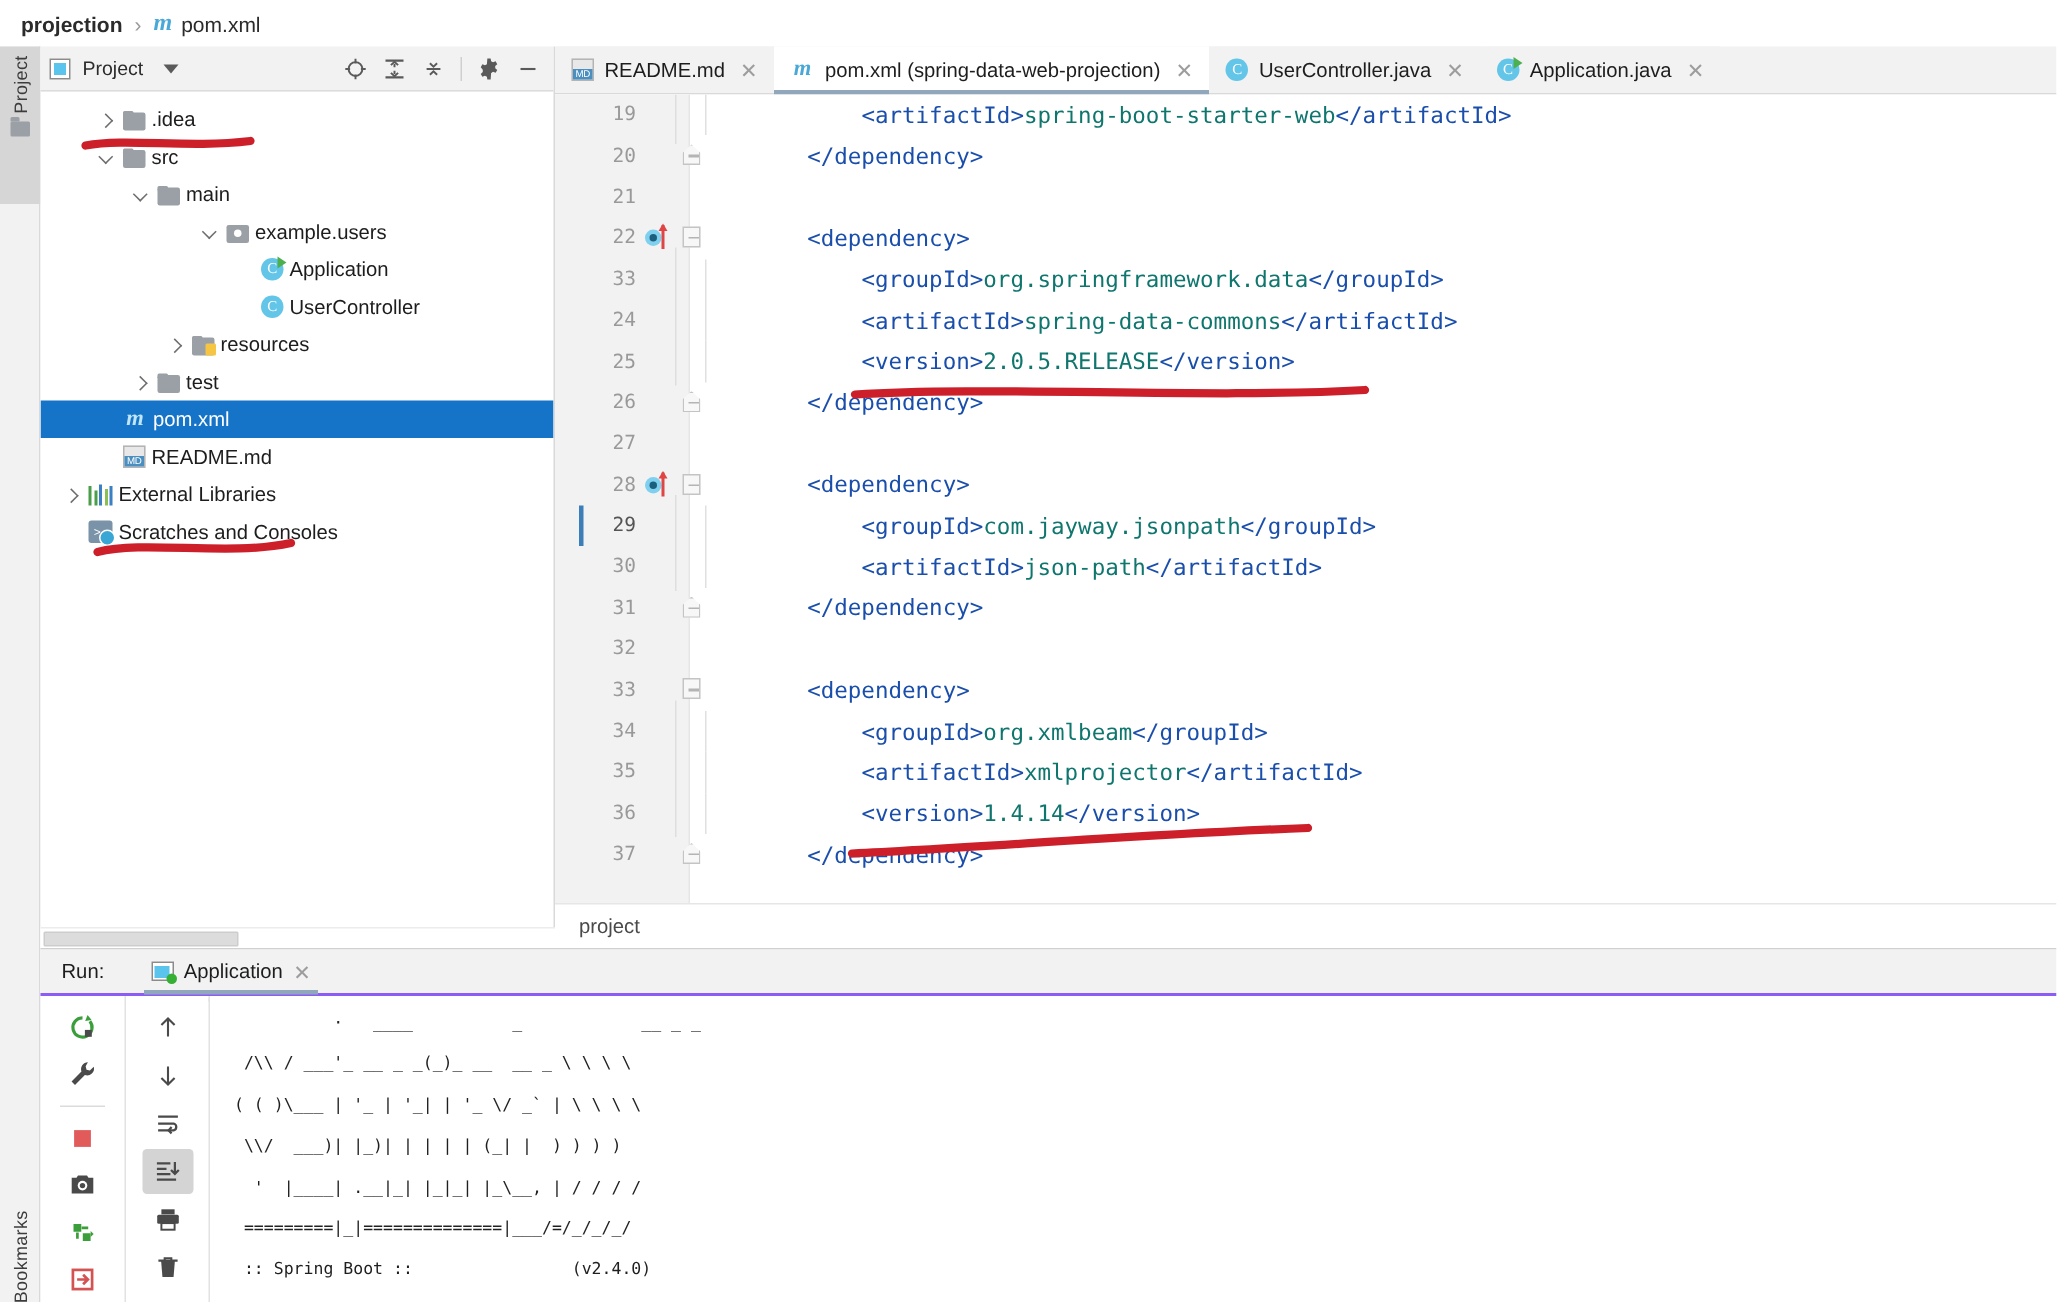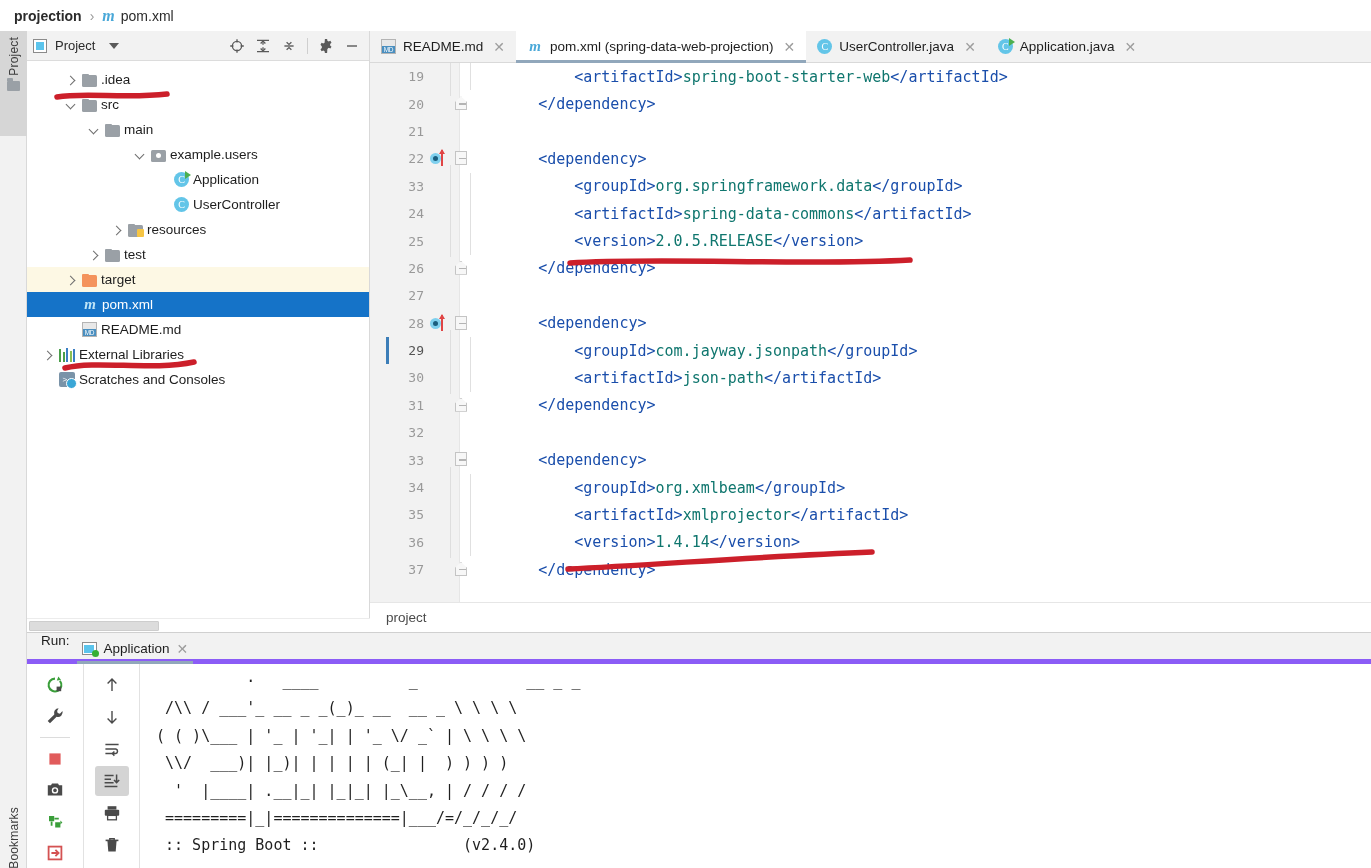--- a/index.html
+++ b/index.html
@@ -287,22 +287,22 @@
     display: flex; align-items: center; padding-left: 16px;
     font-size: 13.5px; color: #4a4a4a;
   }
 
   
   .runpanel {
     position: absolute; left: 27px; top: 632px; width: 1344px; height: 236px;
     background: #ffffff; border-top: 1px solid #d0d0d0;
   }
   .run-head {
-    height: 31px; background: #f2f2f2; display: flex; align-items: flex-start;
-    padding-left: 14px; gap: 3px; border-bottom: 5px solid #8b5cf6;
+    height: 31px; background: #f2f2f2; display: flex; align-items: center;
+    padding-left: 14px; gap: 22px; border-bottom: 2px solid #8b5cf6;
   }
   .run-label { font-size: 13.5px; color: #1d1d1d; }
   .run-tab {
     display: flex; align-items: center; gap: 7px; height: 31px;
     padding: 0 9px; position: relative; font-size: 13.5px;
   }
   .run-tab::after {
     content: ""; position: absolute; left: 4px; right: 4px; bottom: 0;
     height: 3px; background: #91a7bb;
   }
@@ -337,21 +337,21 @@
   .rbtn.on { background: #d4d4d4; }
   .rsep { width: 30px; height: 1px; background: #dcdcdc; margin: 4px 0; }
 
   .console {
     position: absolute; left: 112px; top: 31px; right: 0; bottom: 0;
     background: #ffffff; border-left: 1px solid #e2e2e2;
     padding: 4px 0 0 16px; overflow: hidden;
   }
   .console pre {
     font-family: "DejaVu Sans Mono", monospace;
-    font-size: 15px; line-height: 27.4px; color: #1f1f1f;
+    font-size: 11px; line-height: 27.4px; color: #1f1f1f;
   }
   .console-scroll {
     position: absolute; left: 112px; top: 31px; width: 145px; height: 5px;
     background: #b8b8b8; border-radius: 2px;
   }
 
   
   .annot { position: absolute; pointer-events: none; }
   .annot svg { display: block; overflow: visible; }
 </style>
@@ -453,25 +453,20 @@
         <div class="trow" style="padding-left: 83px;">
           <span class="twist r"></span>
           <span class="ic ic-folder-res"></span>
           <span class="tlabel">resources</span>
         </div>
         <div class="trow" style="padding-left: 60px;">
           <span class="twist r"></span>
           <span class="ic ic-folder"></span>
           <span class="tlabel">test</span>
         </div>
-        <div class="trow tinted" style="padding-left: 37px;">
-          <span class="twist r"></span>
-          <span class="ic ic-folder-orange"></span>
-          <span class="tlabel">target</span>
-        </div>
         <div class="trow sel" style="padding-left: 37px;">
           <span class="twist"></span>
           <span class="ic-maven">m</span>
           <span class="tlabel">pom.xml</span>
         </div>
         <div class="trow" style="padding-left: 37px;">
           <span class="twist"></span>
           <span class="ic ic-md">
             <span>MD</span>
           </span>

